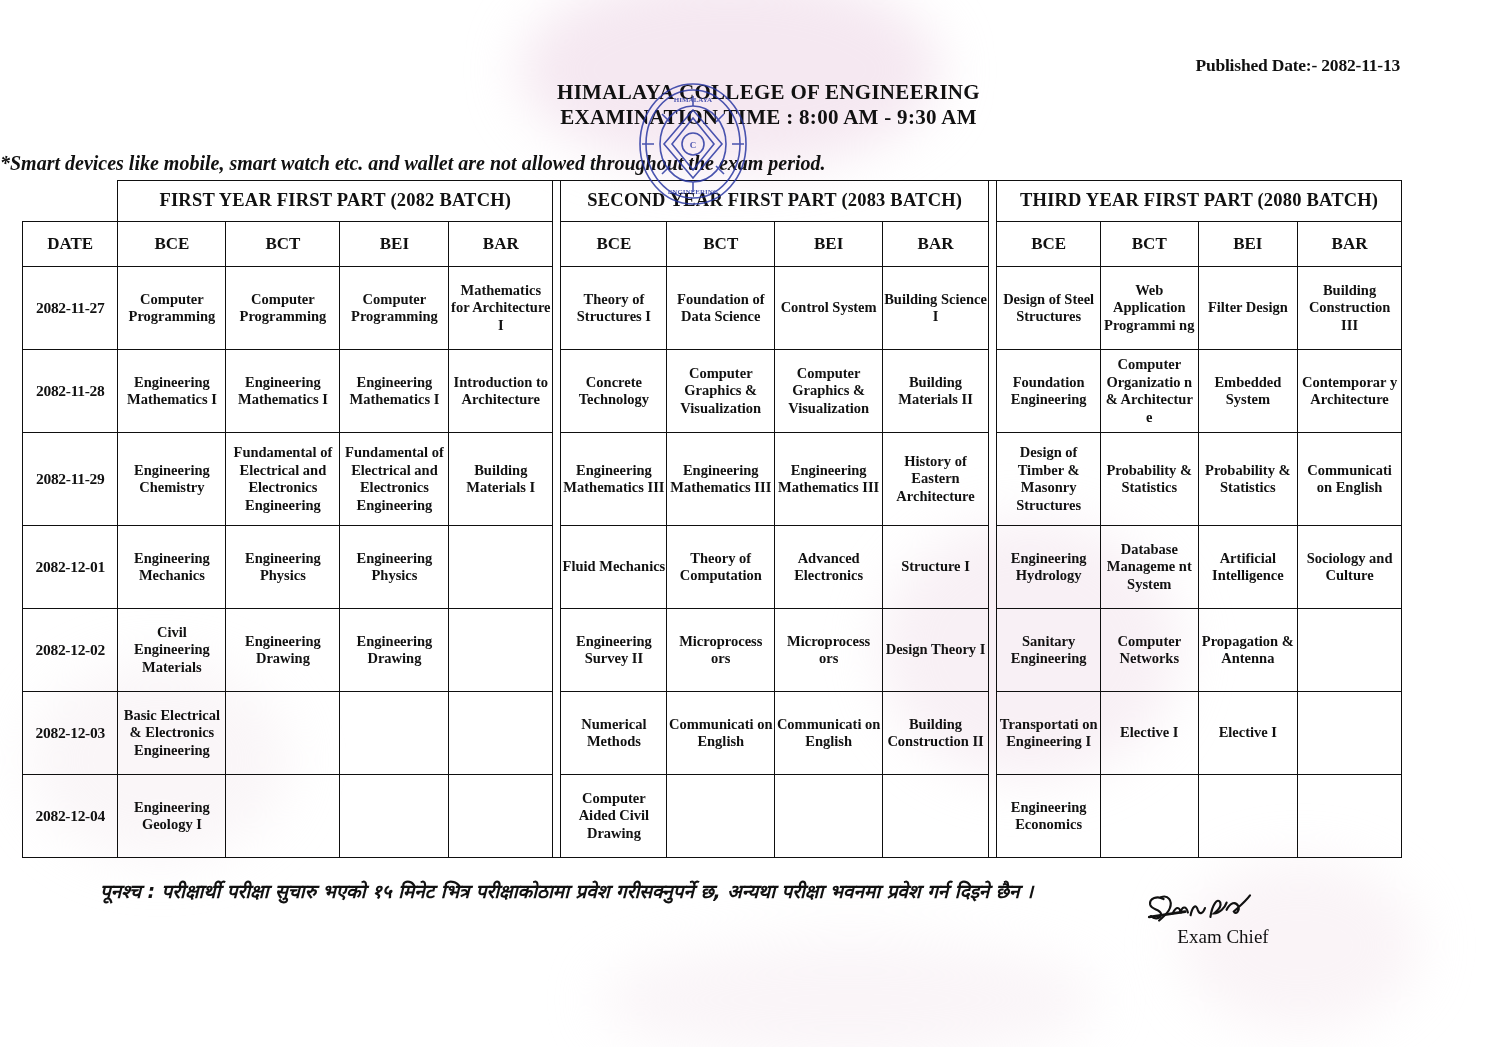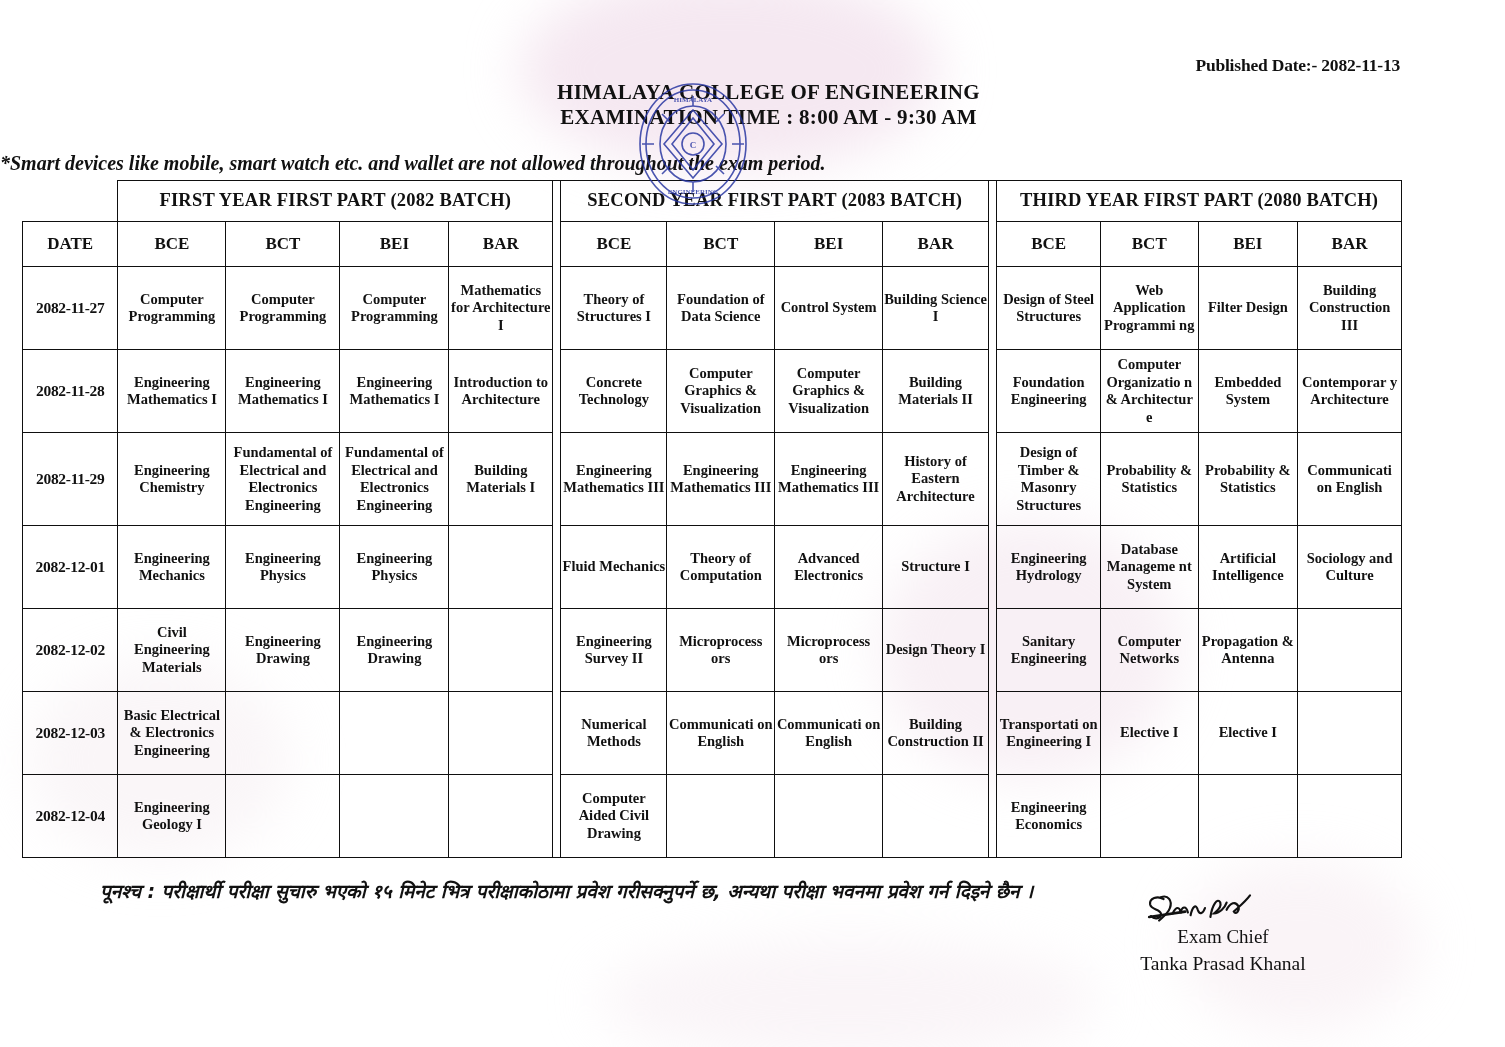--- a/index.html
+++ b/index.html
@@ -403,17 +403,16 @@
           <path d="M34 10 C27 6, 18 9, 19 16 C20 22, 30 21, 31 26 C32 32, 24 33, 20 29"></path>
           <path d="M31 8 C39 5, 44 12, 41 20 C39 26, 33 30, 29 34"></path>
           <path d="M44 26 C48 18, 52 18, 53 26 C54 18, 59 17, 61 25"></path>
           <path d="M64 28 C66 18, 70 15, 72 22 C74 28, 78 26, 80 20"></path>
           <path d="M86 30 C88 16, 94 8, 97 14 C99 20, 92 24, 90 26 C96 26, 102 20, 104 14"></path>
           <path d="M104 22 C108 14, 114 12, 117 18 C119 23, 114 28, 112 24 C116 20, 124 14, 130 6"></path>
           <path d="M18 30 L58 24" stroke-width="3"></path>
         </g>
       </svg>
       <div class="sig-role">Exam Chief</div>
-      <div class="sig-name">Tanka Prasad Khanal</div>
     </div>
   </div>
 
 </div>
 
 </body></html>

